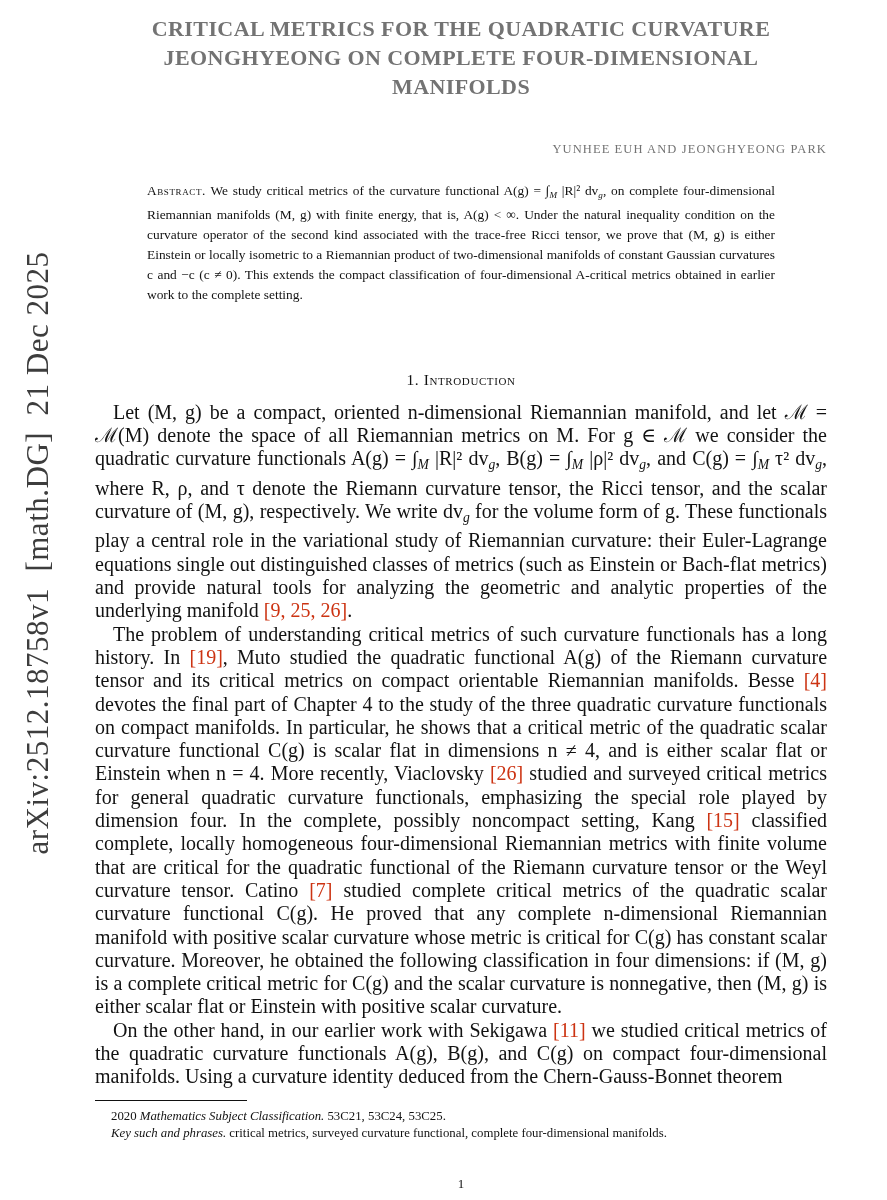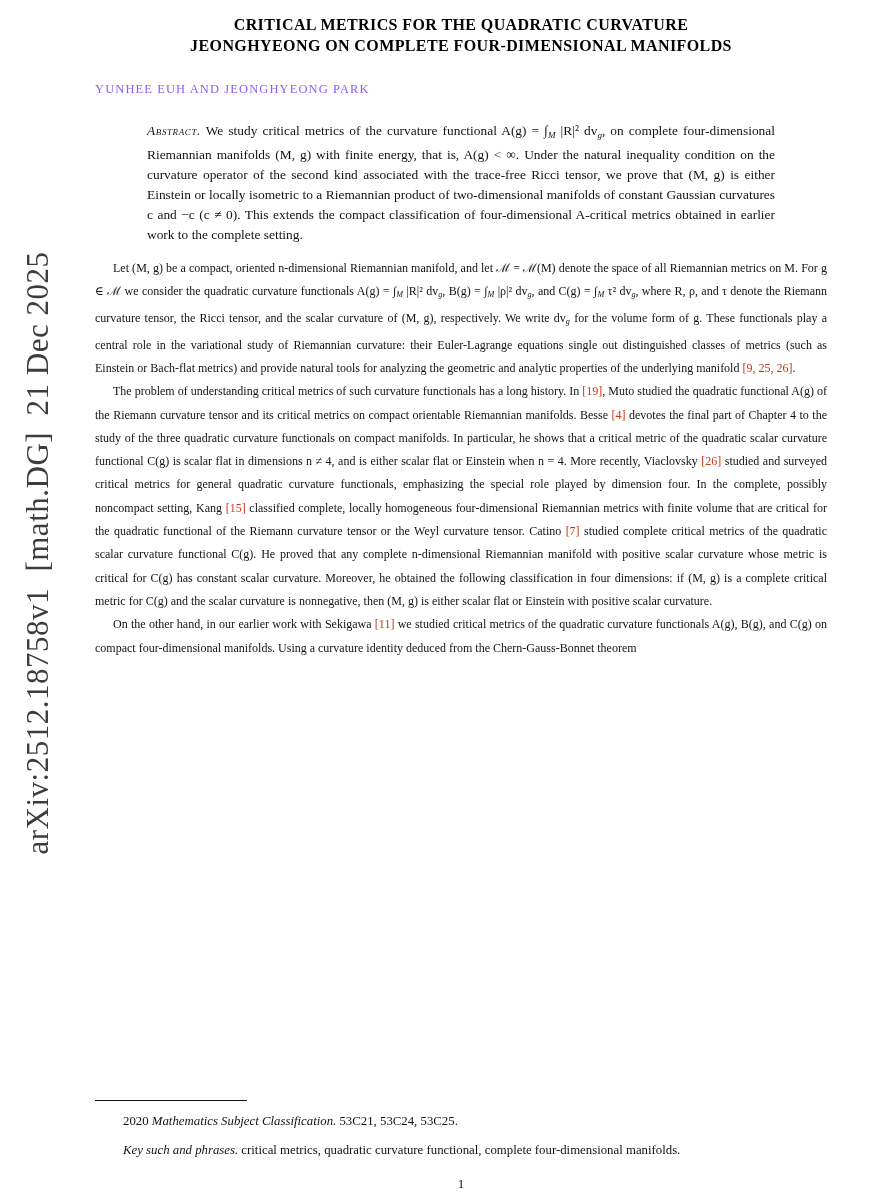--- a/index.html
+++ b/index.html
@@ -30,57 +30,56 @@
   }
   .content {
     position: absolute;
     left: 95px;
     top: 14px;
     width: 732px;
   }
   .title {
     margin: 0;
     text-align: center;
-    font-size: 16px;
+    font-size: 22px;
     font-weight: bold;
     line-height: 1.32;
     letter-spacing: 0.4px;
-    color: #000000;
+    color: #737373;
   }
   .authors {
-    margin-top: 26px;
-    text-align: left;
+    margin-top: 41px;
+    text-align: right;
     font-size: 12.5px;
     letter-spacing: 1.1px;
-    color: #8b5cf6;
+    color: #737373;
   }
   .abstract {
     margin: 24px 52px 0 52px;
     font-size: 13.4px;
     line-height: 20px;
     text-align: justify;
   }
   .abstract-label {
     font-variant: small-caps;
     letter-spacing: 0.6px;
-    font-style: italic;
   }
   .section-heading {
     margin-top: 66px;
     text-align: center;
     font-size: 15.5px;
     font-variant: small-caps;
     letter-spacing: 0.6px;
   }
   .body-block {
     margin-top: 12px;
   }
   .body-par {
     margin: 0;
-    font-size: 12px;
+    font-size: 20px;
     line-height: 23.3px;
     text-align: justify;
     text-indent: 18px;
   }
   .seg-m { }
   .seg-i { font-style: italic; }
   .seg-sub {
     font-style: italic;
     font-size: 0.68em;
     vertical-align: -0.3em;
@@ -91,21 +90,21 @@
     left: 95px;
     top: 1100px;
     width: 732px;
   }
   .footnote-rule {
     width: 152px;
     border-top: 1.2px solid #111;
     margin-bottom: 7px;
   }
   .fn-par {
-    margin: 12px;
+    margin: 0;
     font-size: 12.8px;
     line-height: 16.5px;
     text-align: justify;
     text-indent: 16px;
   }
   .page-number {
     position: absolute;
     left: 95px;
     top: 1176px;
     width: 732px;
@@ -126,30 +125,31 @@
       <span>CRITICAL METRICS FOR THE QUADRATIC CURVATURE</span><br>
       <span>JEONGHYEONG ON COMPLETE FOUR-DIMENSIONAL MANIFOLDS</span>
     </h1>
 
     <div class="authors">YUNHEE EUH AND JEONGHYEONG PARK</div>
 
     <div class="abstract">
       <span class="abstract-label">Abstract.</span><span><span> We study critical metrics of the curvature functional </span><span class="seg-m">A(g) = ∫</span><span class="seg-sub">M</span><span class="seg-m"> |R|² dv</span><span class="seg-sub">g</span><span>, on complete four-dimensional Riemannian manifolds (</span><span class="seg-m">M, g</span><span>) with finite energy, that is, </span><span class="seg-m">A(g) &lt; ∞</span><span>. Under the natural inequality condition on the curvature operator of the second kind associated with the trace-free Ricci tensor, we prove that (</span><span class="seg-m">M, g</span><span>) is either Einstein or locally isometric to a Riemannian product of two-dimensional manifolds of constant Gaussian curvatures </span><span class="seg-m">c</span><span> and </span><span class="seg-m">−c</span><span> (</span><span class="seg-m">c ≠ 0</span><span>). This extends the compact classification of four-dimensional </span><span class="seg-m">A</span><span>-critical metrics obtained in earlier work to the complete setting.</span></span>
     </div>
 
+    <div class="section-heading">1. Introduction</div>
 
     <div class="body-block">
       <p class="body-par"><span>Let (</span><span class="seg-m">M, g</span><span>) be a compact, oriented </span><span class="seg-m">n</span><span>-dimensional Riemannian manifold, and let </span><span class="seg-m">ℳ</span><span> = </span><span class="seg-m">ℳ</span><span>(</span><span class="seg-m">M</span><span>) denote the space of all Riemannian metrics on </span><span class="seg-m">M</span><span>. For </span><span class="seg-m">g ∈ ℳ</span><span> we consider the quadratic curvature functionals </span><span class="seg-m">A(g) = ∫</span><span class="seg-sub">M</span><span class="seg-m"> |R|² dv</span><span class="seg-sub">g</span><span>, </span><span class="seg-m">B(g) = ∫</span><span class="seg-sub">M</span><span class="seg-m"> |ρ|² dv</span><span class="seg-sub">g</span><span>, and </span><span class="seg-m">C(g) = ∫</span><span class="seg-sub">M</span><span class="seg-m"> τ² dv</span><span class="seg-sub">g</span><span>, where </span><span class="seg-m">R</span><span>, </span><span class="seg-m">ρ</span><span>, and </span><span class="seg-m">τ</span><span> denote the Riemann curvature tensor, the Ricci tensor, and the scalar curvature of (</span><span class="seg-m">M, g</span><span>), respectively. We write </span><span class="seg-m">dv</span><span class="seg-sub">g</span><span> for the volume form of </span><span class="seg-m">g</span><span>. These functionals play a central role in the variational study of Riemannian curvature: their Euler-Lagrange equations single out distinguished classes of metrics (such as Einstein or Bach-flat metrics) and provide natural tools for analyzing the geometric and analytic properties of the underlying manifold </span><span class="seg-cite">[9, 25, 26]</span><span>.</span></p>
       <p class="body-par"><span>The problem of understanding critical metrics of such curvature functionals has a long history. In </span><span class="seg-cite">[19]</span><span>, Muto studied the quadratic functional </span><span class="seg-m">A(g)</span><span> of the Riemann curvature tensor and its critical metrics on compact orientable Riemannian manifolds. Besse </span><span class="seg-cite">[4]</span><span> devotes the final part of Chapter 4 to the study of the three quadratic curvature functionals on compact manifolds. In particular, he shows that a critical metric of the quadratic scalar curvature functional </span><span class="seg-m">C(g)</span><span> is scalar flat in dimensions </span><span class="seg-m">n ≠ 4</span><span>, and is either scalar flat or Einstein when </span><span class="seg-m">n = 4</span><span>. More recently, Viaclovsky </span><span class="seg-cite">[26]</span><span> studied and surveyed critical metrics for general quadratic curvature functionals, emphasizing the special role played by dimension four. In the complete, possibly noncompact setting, Kang </span><span class="seg-cite">[15]</span><span> classified complete, locally homogeneous four-dimensional Riemannian metrics with finite volume that are critical for the quadratic functional of the Riemann curvature tensor or the Weyl curvature tensor. Catino </span><span class="seg-cite">[7]</span><span> studied complete critical metrics of the quadratic scalar curvature functional </span><span class="seg-m">C(g)</span><span>. He proved that any complete </span><span class="seg-m">n</span><span>-dimensional Riemannian manifold with positive scalar curvature whose metric is critical for </span><span class="seg-m">C(g)</span><span> has constant scalar curvature. Moreover, he obtained the following classification in four dimensions: if (</span><span class="seg-m">M, g</span><span>) is a complete critical metric for </span><span class="seg-m">C(g)</span><span> and the scalar curvature is nonnegative, then (</span><span class="seg-m">M, g</span><span>) is either scalar flat or Einstein with positive scalar curvature.</span></p>
       <p class="body-par"><span>On the other hand, in our earlier work with Sekigawa </span><span class="seg-cite">[11]</span><span> we studied critical metrics of the quadratic curvature functionals </span><span class="seg-m">A(g)</span><span>, </span><span class="seg-m">B(g)</span><span>, and </span><span class="seg-m">C(g)</span><span> on compact four-dimensional manifolds. Using a curvature identity deduced from the Chern-Gauss-Bonnet theorem</span></p>
     </div>
 
   </div>
 
   <div class="footnote">
     <div class="footnote-rule"></div>
     <p class="fn-par"><span>2020 </span><span class="seg-i">Mathematics Subject Classification.</span><span> 53C21, 53C24, 53C25.</span></p>
-    <p class="fn-par"><span class="seg-i">Key such and phrases.</span><span> critical metrics, quadratic curvature functional, complete four-dimensional manifolds.</span></p>
+    <p class="fn-par"><span class="seg-i">Key such and phrases.</span><span> critical metrics, surveyed curvature functional, complete four-dimensional manifolds.</span></p>
   </div>
 
   <div class="page-number">1</div>
 
 </div>
 
 </body></html>

